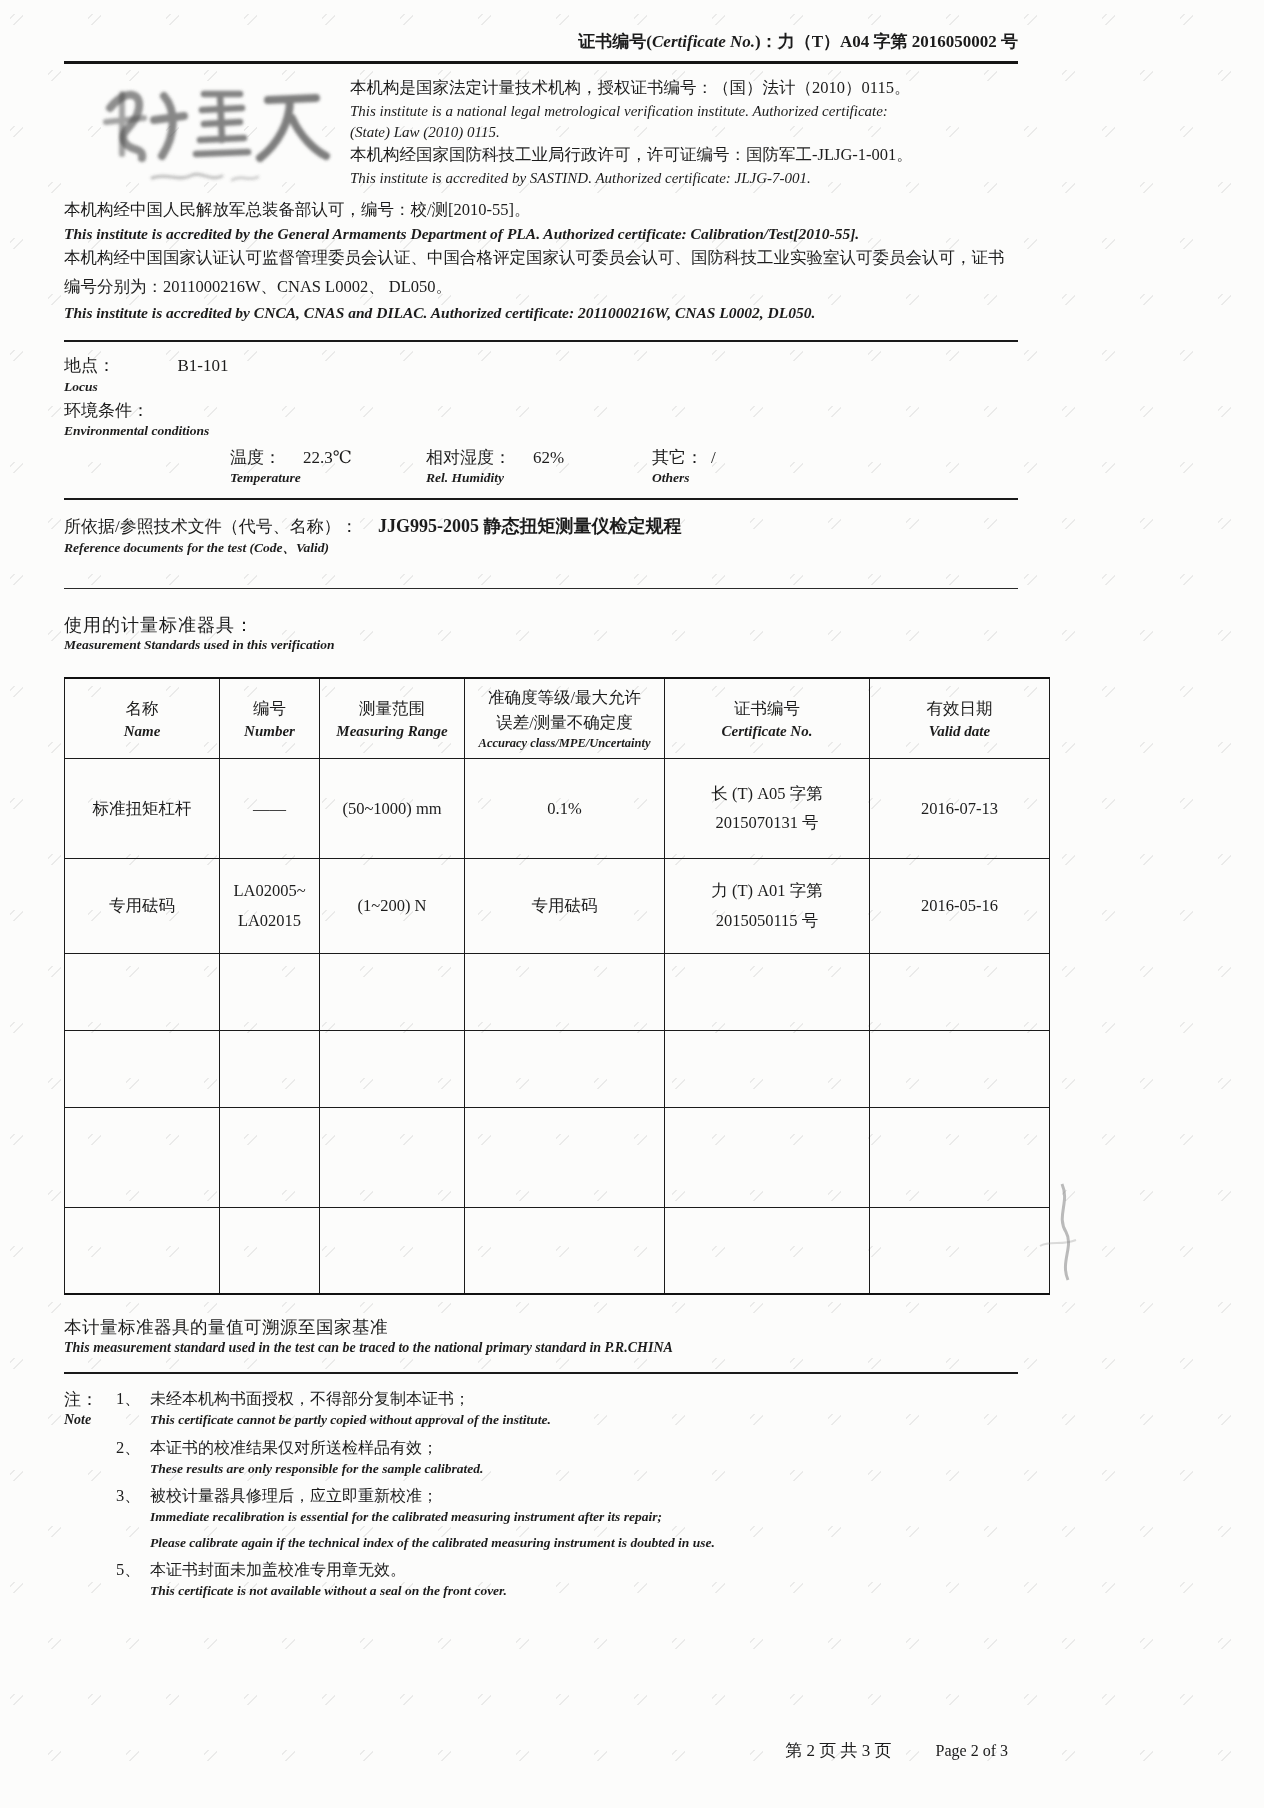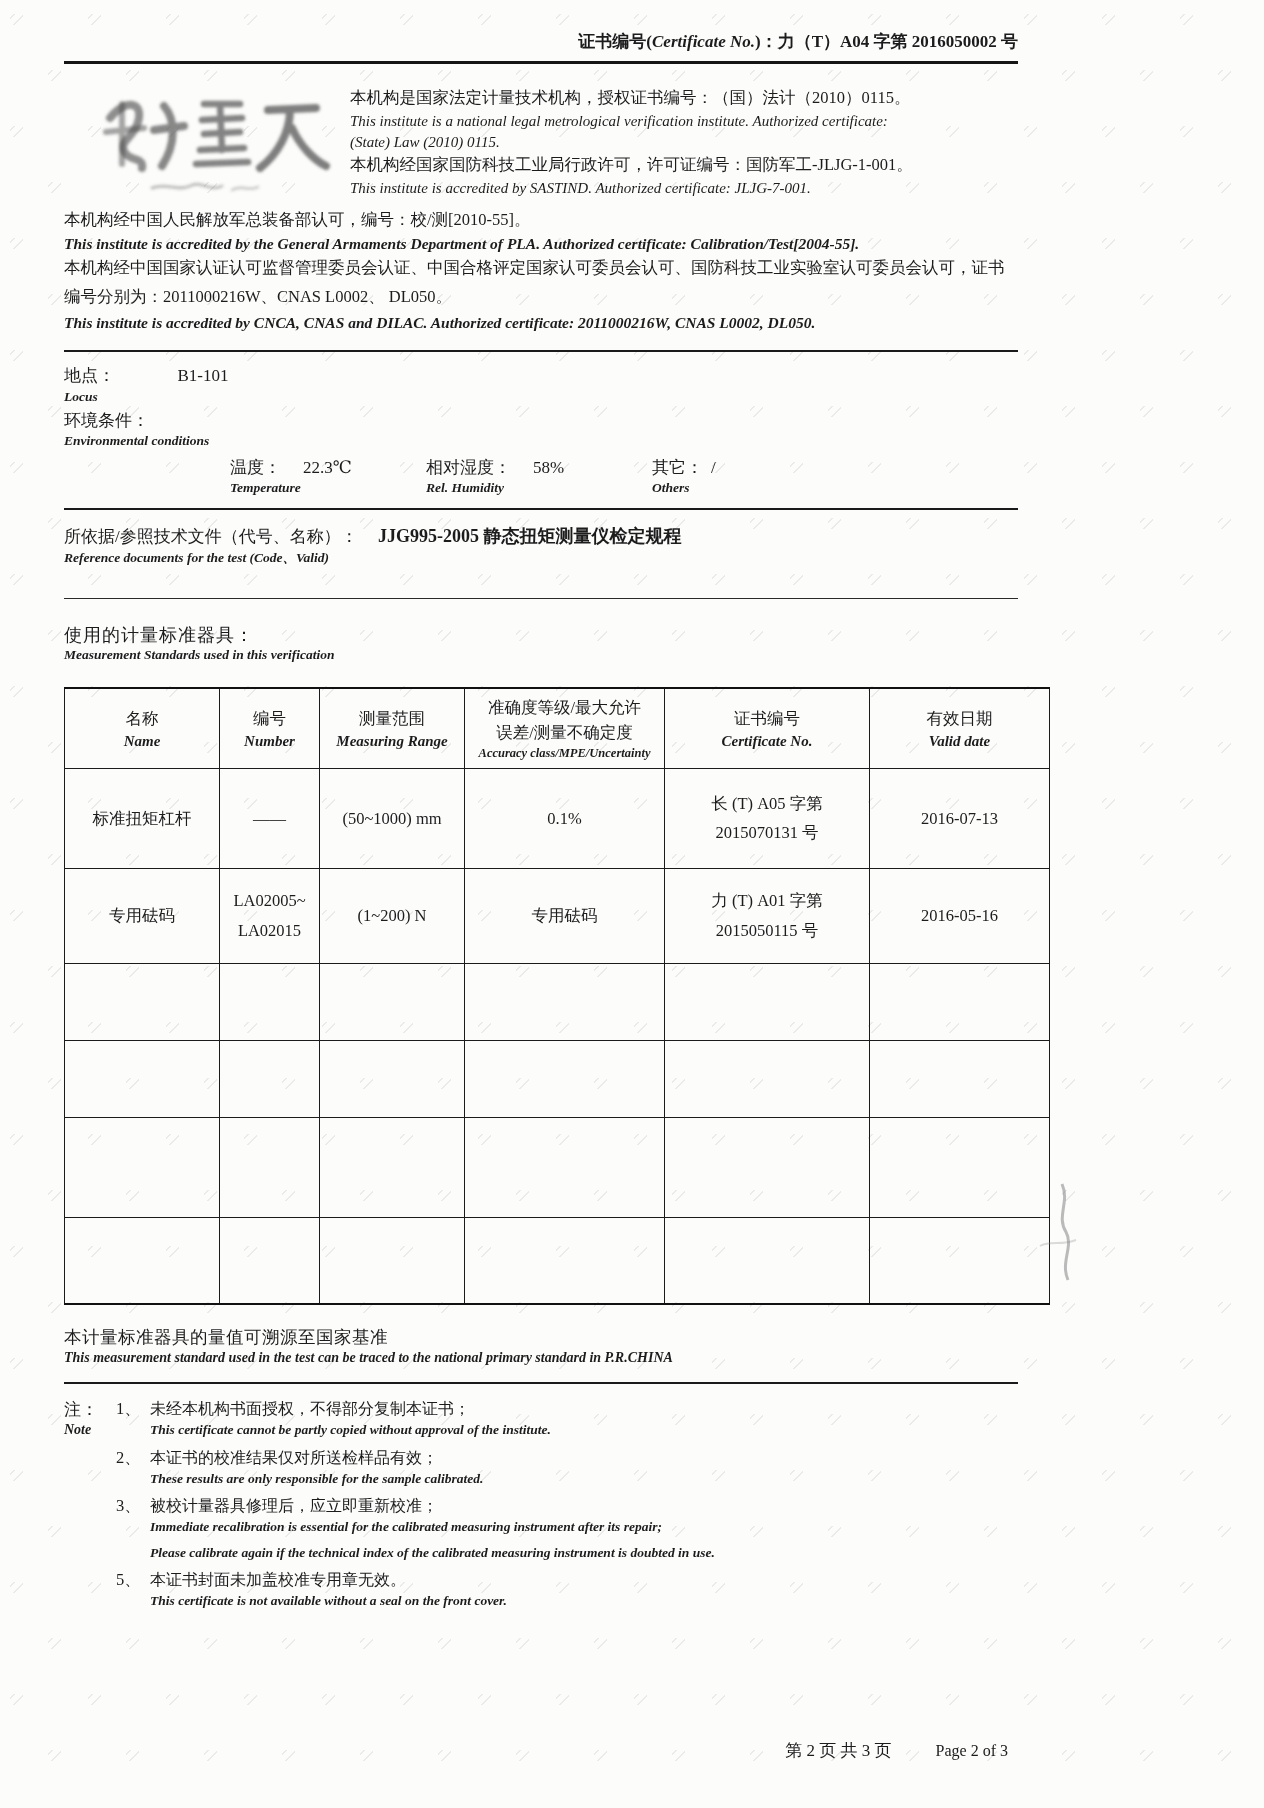--- a/index.html
+++ b/index.html
@@ -10,21 +10,21 @@
     background:repeating-linear-gradient(135deg,transparent 0 2.5px,rgba(130,130,130,.38) 2.5px 4px,transparent 4px 7px);}
   .content{position:relative;margin-left:64px;width:954px;}
   .zh{font-size:17px;line-height:1.45;}
   .en-b{font-style:italic;font-weight:700;font-size:14px;line-height:1.35;}
   .pre{white-space:pre-line;}
   .header-line{padding-top:30px;text-align:right;font-size:17px;font-weight:700;}
   .header-line .cert-en{font-weight:700;font-style:italic;}
   .rule{border:0;border-top:3px solid #151515;margin:0;}
   .rule-2{border-top:2px solid #1a1a1a;}
   .rule-1{border-top:1.5px solid #2a2a2a;}
-  .intro-row{position:relative;margin-top:22px;min-height:118px;}
+  .intro-row{position:relative;margin-top:12px;min-height:118px;}
   .seal{position:absolute;left:28px;top:-6px;width:250px;height:130px;}
   .intro-block1{margin-left:286px;}
   .acc-zh{font-size:16.5px;line-height:1.5;}
   .acc-en{font-style:italic;font-size:15px;line-height:1.4;}
   .acc-en-b{font-style:italic;font-weight:600;font-size:15.5px;line-height:1.4;}
   #block2{margin-top:4px;}
   .loc-section{margin-top:12px;}
   .loc-line{font-size:17.5px;}
   .loc-value{margin-left:58px;}
   .sub-en{font-style:italic;font-weight:700;font-size:13.5px;line-height:1.2;}
@@ -609,21 +609,21 @@
         <div class="acc-zh">本机构是国家法定计量技术机构，授权证书编号：（国）法计（2010）0115。</div>
         <div class="acc-en pre">This institute is a national legal metrological verification institute.    Authorized certificate:
 (State) Law (2010) 0115.</div>
         <div class="acc-zh">本机构经国家国防科技工业局行政许可，许可证编号：国防军工-JLJG-1-001。</div>
         <div class="acc-en">This institute is accredited by SASTIND. Authorized certificate: JLJG-7-001.</div>
       </div>
     </div>
 
     <div id="block2">
       <div class="acc-zh">本机构经中国人民解放军总装备部认可，编号：校/测[2010-55]。</div>
-      <div class="acc-en-b">This institute is accredited by the General Armaments Department of PLA. Authorized certificate: Calibration/Test[2004-55].</div>
+      <div class="acc-en-b">This institute is accredited by the General Armaments Department of PLA. Authorized certificate: Calibration/Test[2010-55].</div>
       <div class="acc-zh" style="line-height:1.75;">本机构经中国国家认证认可监督管理委员会认证、中国合格评定国家认可委员会认可、国防科技工业实验室认可委员会认可，证书编号分别为：2011000216W、CNAS L0002、 DL050。</div>
       <div class="acc-en-b">This institute is accredited by CNCA, CNAS and DILAC. Authorized certificate: 2011000216W, CNAS L0002, DL050.</div>
     </div>
 
     <hr class="rule rule-2" style="margin-top:16px;">
 
     <div class="loc-section">
       <div class="loc-line">
         <span class="zh">地点：</span>
         <span class="zh loc-value">B1-101</span>
@@ -633,21 +633,21 @@
         <span class="zh">环境条件：</span>
       </div>
       <div class="sub-en">Environmental conditions</div>
 
       <div class="env-row">
         <div class="env-col env-c1">
           <div><span class="zh">温度：</span><span class="zh val">22.3℃</span></div>
           <div class="sub-en">Temperature</div>
         </div>
         <div class="env-col env-c2">
-          <div><span class="zh">相对湿度：</span><span class="zh val">58%</span></div>
+          <div><span class="zh">相对湿度：</span><span class="zh val">62%</span></div>
           <div class="sub-en">Rel. Humidity</div>
         </div>
         <div class="env-col">
           <div><span class="zh">其它：</span><span class="zh" style="margin-left:8px;">/</span></div>
           <div class="sub-en">Others</div>
         </div>
       </div>
     </div>
 
     <hr class="rule rule-2" style="margin-top:12px;">

